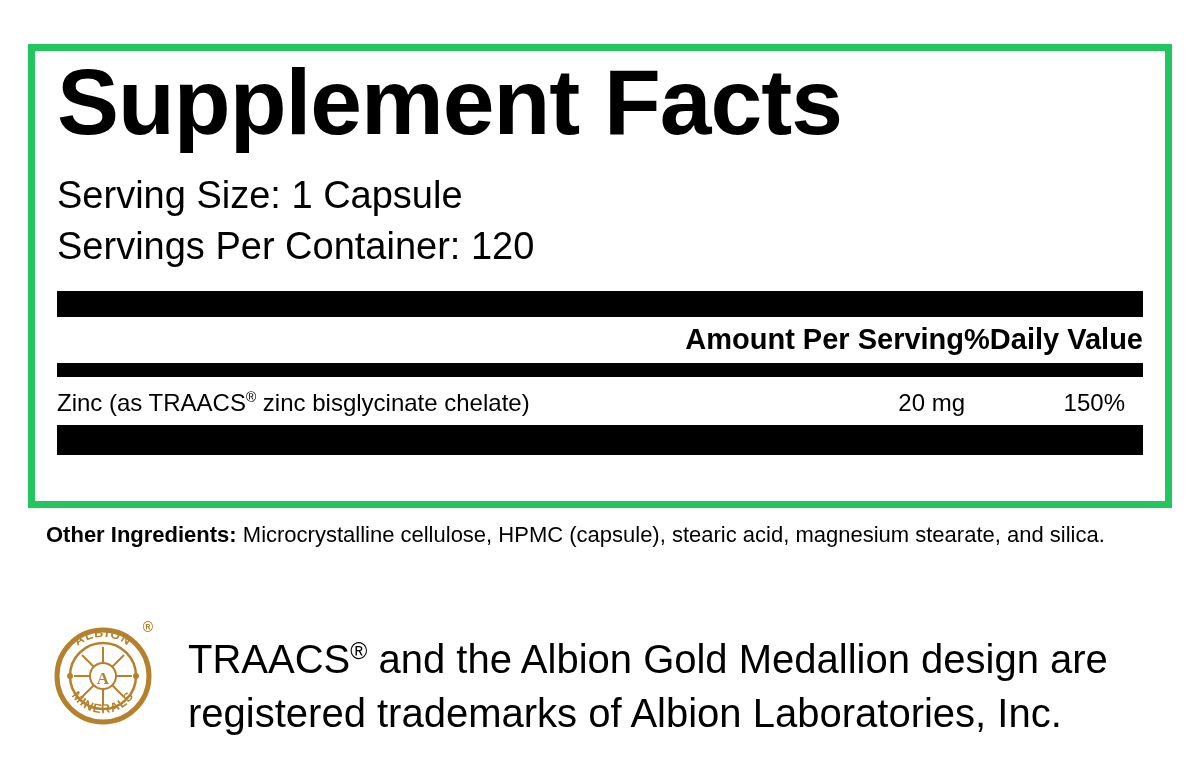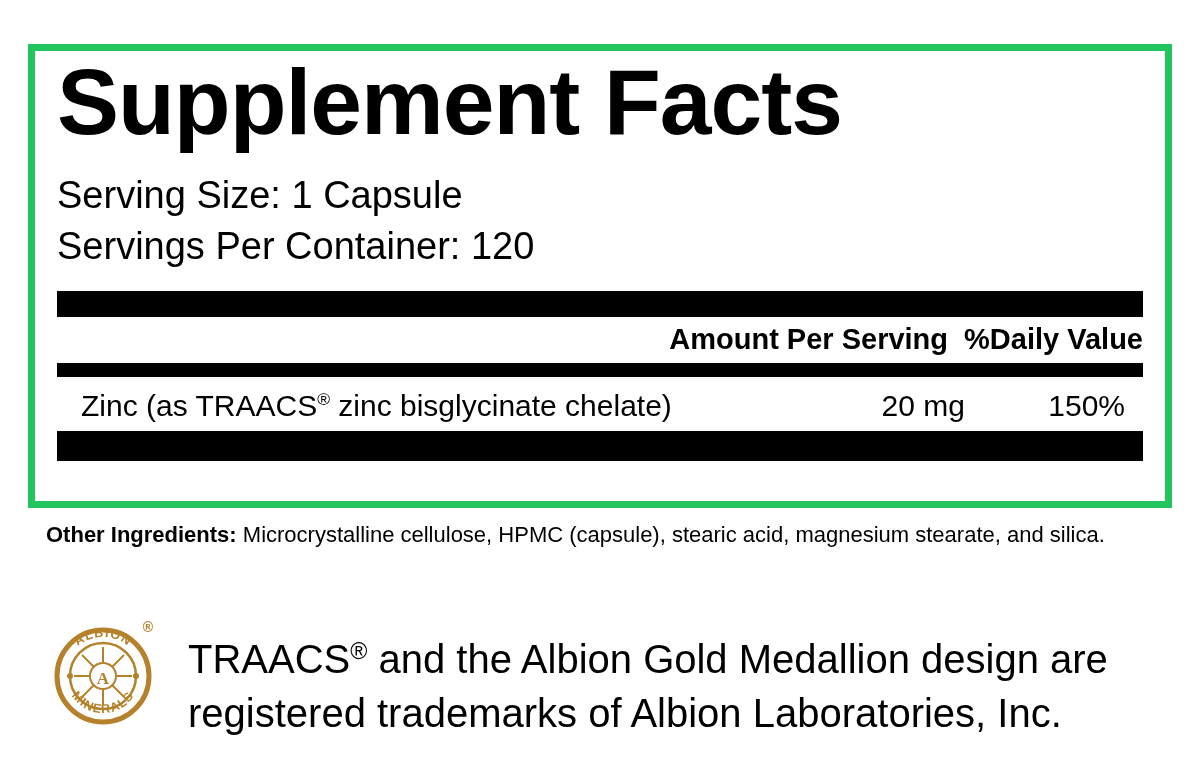--- a/index.html
+++ b/index.html
@@ -82,31 +82,29 @@
     align-items: baseline;
     font-weight: bold;
     font-size: 29px;
     margin-top: 6px;
     white-space: nowrap;
   }
   .col-headers .amount-head {
     text-align: center;
   }
   .col-headers .dv-head {
-    margin-left: 16px;
     text-align: right;
   }
 
   .nutrient-row {
     display: flex;
     align-items: center;
     margin-top: 12px;
-    font-size: 30px;
-    white-space: nowrap;
-    margin-left: 24px;
+    font-size: 24px;
+    white-space: nowrap;
   }
   .nutrient-name {
     flex: 1 1 auto;
   }
   .nutrient-amount {
     width: 180px;
     text-align: right;
   }
   .nutrient-dv {
     width: 160px;

